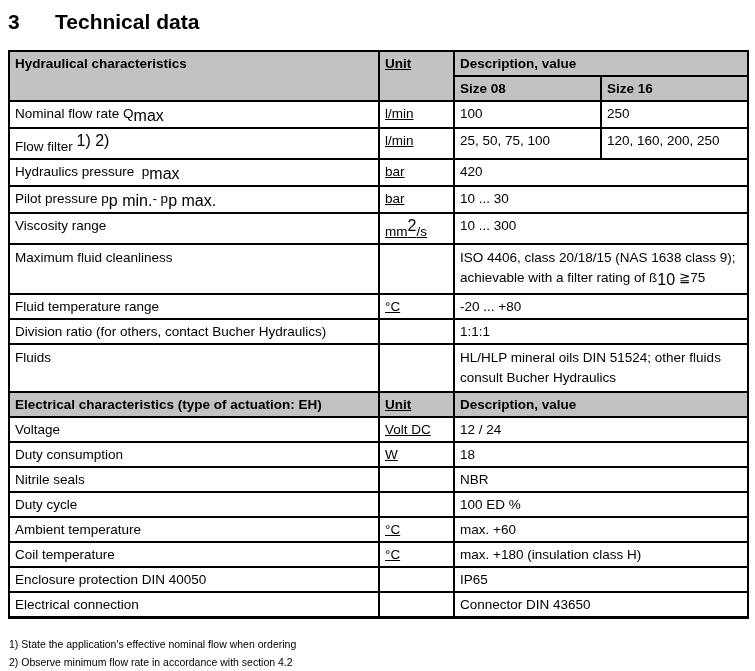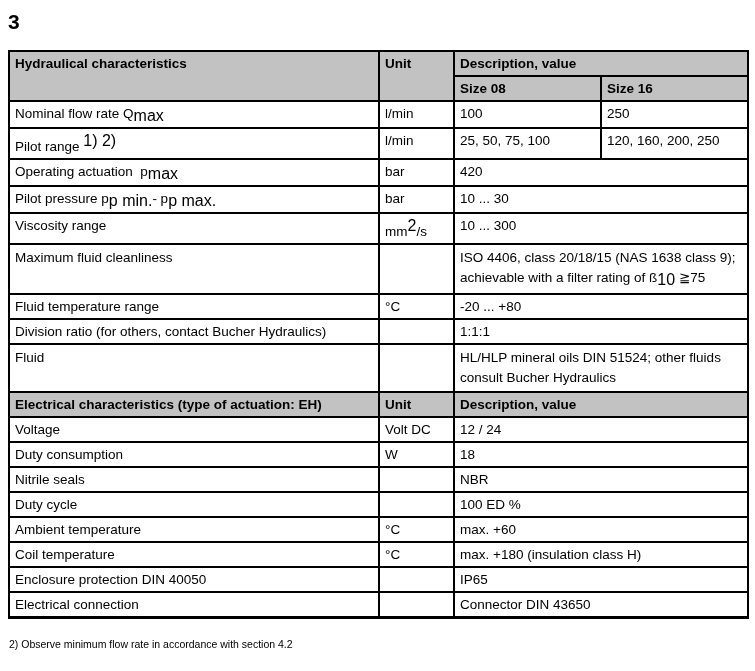--- a/index.html
+++ b/index.html
@@ -29,38 +29,39 @@
     font-size:13.5px;line-height:17px;
     vertical-align:top;text-align:left;
     white-space:pre-wrap;
     overflow:hidden;
   }
   tr.hdr td{
     background:var(--header-bg);
     font-weight:bold;
     margin-left:16px;
   }
-  td.unit-cell{text-align:center;}
+  td.unit-cell{text-align:center;text-decoration:underline;}
   td.desc-center{text-align:center;}
   tr.tall-row td{line-height:20px;}
   tr.last-row td{border-bottom-width:3px;}
   .sub{font-size:16px;vertical-align:-3px;}
   .sup{font-size:16px;vertical-align:5px;}
   .footnotes{
     margin-top:16px;margin-left:1px;
     font-size:10.5px;line-height:18px;
   }
 </style>
 </head>
 <body>
 
 <div class="page">
 
   <div class="doc-title">
     <span class="num">3</span>
+    <span>Technical data</span>
   </div>
 
   <table class="tech">
     <colgroup>
       <col style="width:370px">
       <col style="width:75px">
       <col style="width:147px">
       <col style="width:147px">
     </colgroup>
 
@@ -77,27 +78,27 @@
     </tbody>
 
     <tbody id="hydraulic-rows">
         <tr>
           <td><span>Nominal flow rate Q</span><span class="sub">max</span></td>
           <td class="unit-cell"><span>l/min</span></td>
           <td><span>100</span></td>
           <td><span>250</span></td>
         </tr>
         <tr>
-          <td><span>Pilot range </span><span class="sup">1) 2)</span></td>
+          <td><span>Flow filter </span><span class="sup">1) 2)</span></td>
           <td class="unit-cell"><span>l/min</span></td>
           <td><span>25, 50, 75, 100</span></td>
           <td><span>120, 160, 200, 250</span></td>
         </tr>
         <tr>
-          <td><span>Operating actuation  p</span><span class="sub">max</span></td>
+          <td><span>Hydraulics pressure  p</span><span class="sub">max</span></td>
           <td class="unit-cell"><span>bar</span></td>
           <td colspan="2"><span>420</span></td>
         </tr>
         <tr>
           <td><span>Pilot pressure p</span><span class="sub">p min.</span><span>- p</span><span class="sub">p max.</span></td>
           <td class="unit-cell"><span>bar</span></td>
           <td colspan="2"><span>10 ... 30</span></td>
         </tr>
         <tr>
           <td><span>Viscosity range</span></td>
@@ -113,21 +114,21 @@
           <td><span>Fluid temperature range</span></td>
           <td class="unit-cell"><span>°C</span></td>
           <td colspan="2"><span>-20 ... +80</span></td>
         </tr>
         <tr>
           <td><span>Division ratio (for others, contact Bucher Hydraulics)</span></td>
           <td class="unit-cell"></td>
           <td colspan="2"><span>1:1:1</span></td>
         </tr>
         <tr class="tall-row">
-          <td><span>Fluid</span></td>
+          <td><span>Fluids</span></td>
           <td class="unit-cell"></td>
           <td colspan="2"><span>HL/HLP mineral oils DIN 51524; other fluids consult Bucher Hydraulics</span></td>
         </tr>
       </tbody>
 
     <tbody>
       <tr class="hdr">
         <td>Electrical characteristics (type of actuation: EH)</td>
         <td class="unit-cell">Unit</td>
         <td colspan="2">Description, value</td>
@@ -172,16 +173,17 @@
         </tr>
         <tr class="last-row">
           <td><span>Electrical connection</span></td>
           <td class="unit-cell"></td>
           <td colspan="2"><span>Connector DIN 43650</span></td>
         </tr>
       </tbody>
   </table>
 
   <div class="footnotes">
+    <div>1) State the application's effective nominal flow when ordering</div>
     <div>2) Observe minimum flow rate in accordance with section 4.2</div>
   </div>
 
 </div>
 
 </body></html>

